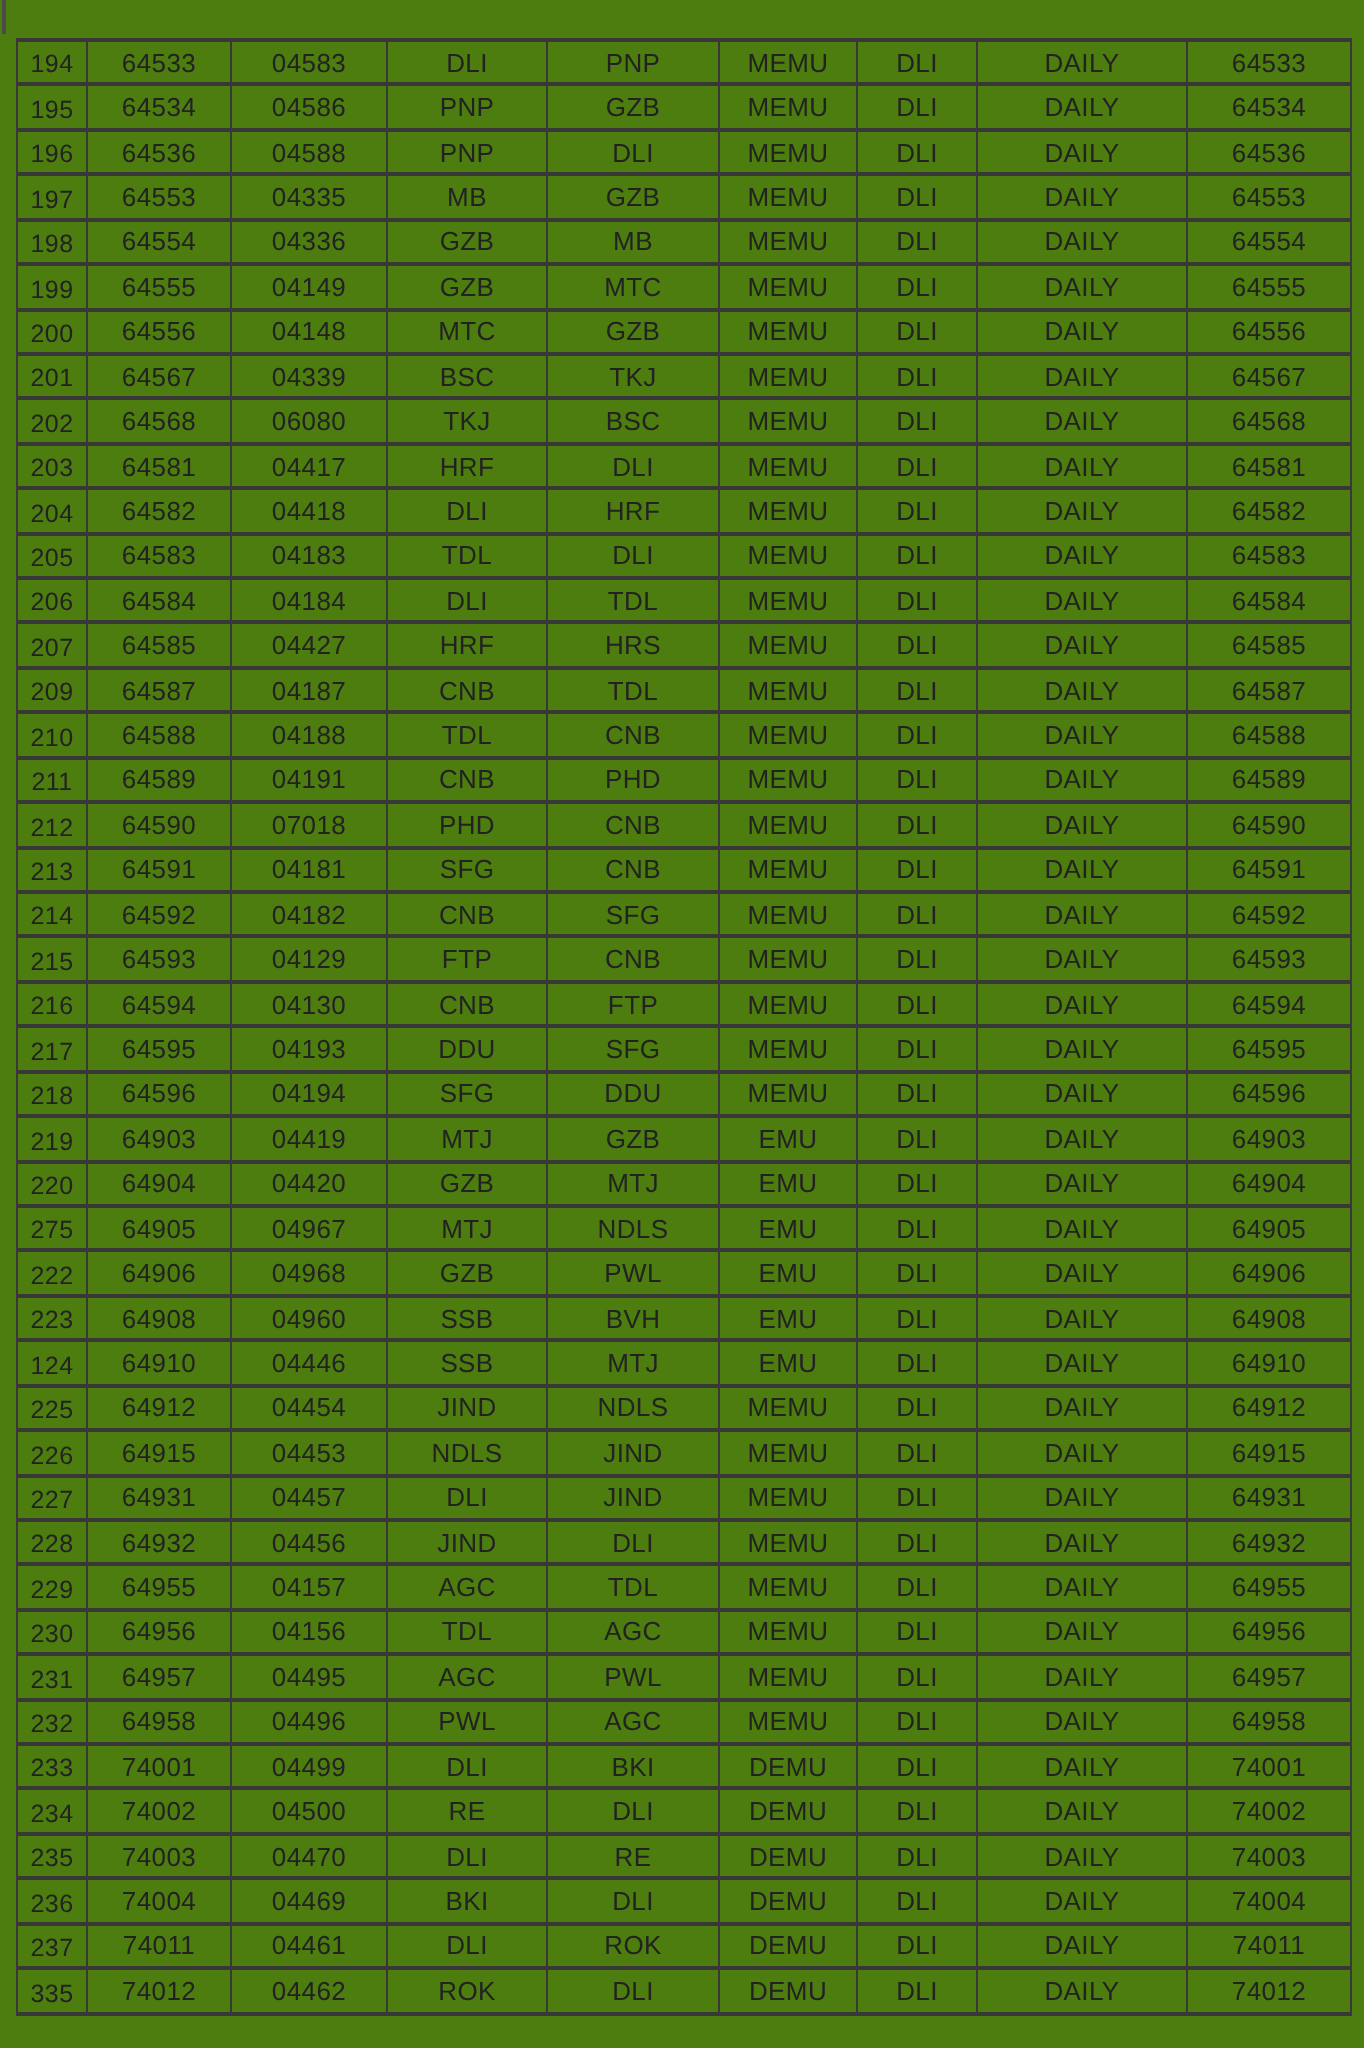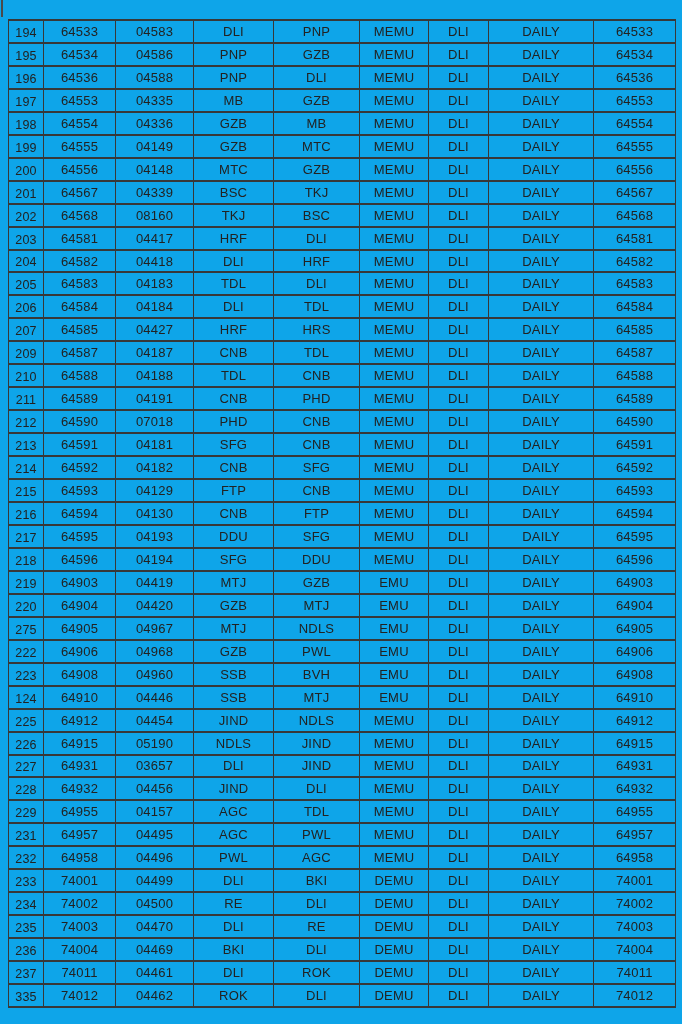--- a/index.html
+++ b/index.html
@@ -4,21 +4,21 @@
 <style>
   html, body {
     margin: 0;
     padding: 0;
     background: #ffffff;
   }
   .page {
     position: relative;
     width: 682px;
     height: 1024px;
-    background: #0ea5e9;
+    background: #4d7c0f;
     font-family: "Liberation Sans", sans-serif;
     overflow: hidden;
   }
   .edge-artifact {
     position: absolute;
     left: 1px;
     top: 0;
     width: 2px;
     height: 17px;
     background: #4a4a4a;
@@ -163,21 +163,21 @@
           <td class="c3">BSC</td>
           <td class="c4">TKJ</td>
           <td class="c5">MEMU</td>
           <td class="c6">DLI</td>
           <td class="c7">DAILY</td>
           <td class="c8">64567</td>
         </tr>
         <tr>
           <td class="c0">202</td>
           <td class="c1">64568</td>
-          <td class="c2">08160</td>
+          <td class="c2">06080</td>
           <td class="c3">TKJ</td>
           <td class="c4">BSC</td>
           <td class="c5">MEMU</td>
           <td class="c6">DLI</td>
           <td class="c7">DAILY</td>
           <td class="c8">64568</td>
         </tr>
         <tr>
           <td class="c0">203</td>
           <td class="c1">64581</td>
@@ -416,32 +416,32 @@
           <td class="c3">JIND</td>
           <td class="c4">NDLS</td>
           <td class="c5">MEMU</td>
           <td class="c6">DLI</td>
           <td class="c7">DAILY</td>
           <td class="c8">64912</td>
         </tr>
         <tr>
           <td class="c0">226</td>
           <td class="c1">64915</td>
-          <td class="c2">05190</td>
+          <td class="c2">04453</td>
           <td class="c3">NDLS</td>
           <td class="c4">JIND</td>
           <td class="c5">MEMU</td>
           <td class="c6">DLI</td>
           <td class="c7">DAILY</td>
           <td class="c8">64915</td>
         </tr>
         <tr>
           <td class="c0">227</td>
           <td class="c1">64931</td>
-          <td class="c2">03657</td>
+          <td class="c2">04457</td>
           <td class="c3">DLI</td>
           <td class="c4">JIND</td>
           <td class="c5">MEMU</td>
           <td class="c6">DLI</td>
           <td class="c7">DAILY</td>
           <td class="c8">64931</td>
         </tr>
         <tr>
           <td class="c0">228</td>
           <td class="c1">64932</td>
@@ -458,20 +458,31 @@
           <td class="c1">64955</td>
           <td class="c2">04157</td>
           <td class="c3">AGC</td>
           <td class="c4">TDL</td>
           <td class="c5">MEMU</td>
           <td class="c6">DLI</td>
           <td class="c7">DAILY</td>
           <td class="c8">64955</td>
         </tr>
         <tr>
+          <td class="c0">230</td>
+          <td class="c1">64956</td>
+          <td class="c2">04156</td>
+          <td class="c3">TDL</td>
+          <td class="c4">AGC</td>
+          <td class="c5">MEMU</td>
+          <td class="c6">DLI</td>
+          <td class="c7">DAILY</td>
+          <td class="c8">64956</td>
+        </tr>
+        <tr>
           <td class="c0">231</td>
           <td class="c1">64957</td>
           <td class="c2">04495</td>
           <td class="c3">AGC</td>
           <td class="c4">PWL</td>
           <td class="c5">MEMU</td>
           <td class="c6">DLI</td>
           <td class="c7">DAILY</td>
           <td class="c8">64957</td>
         </tr>

